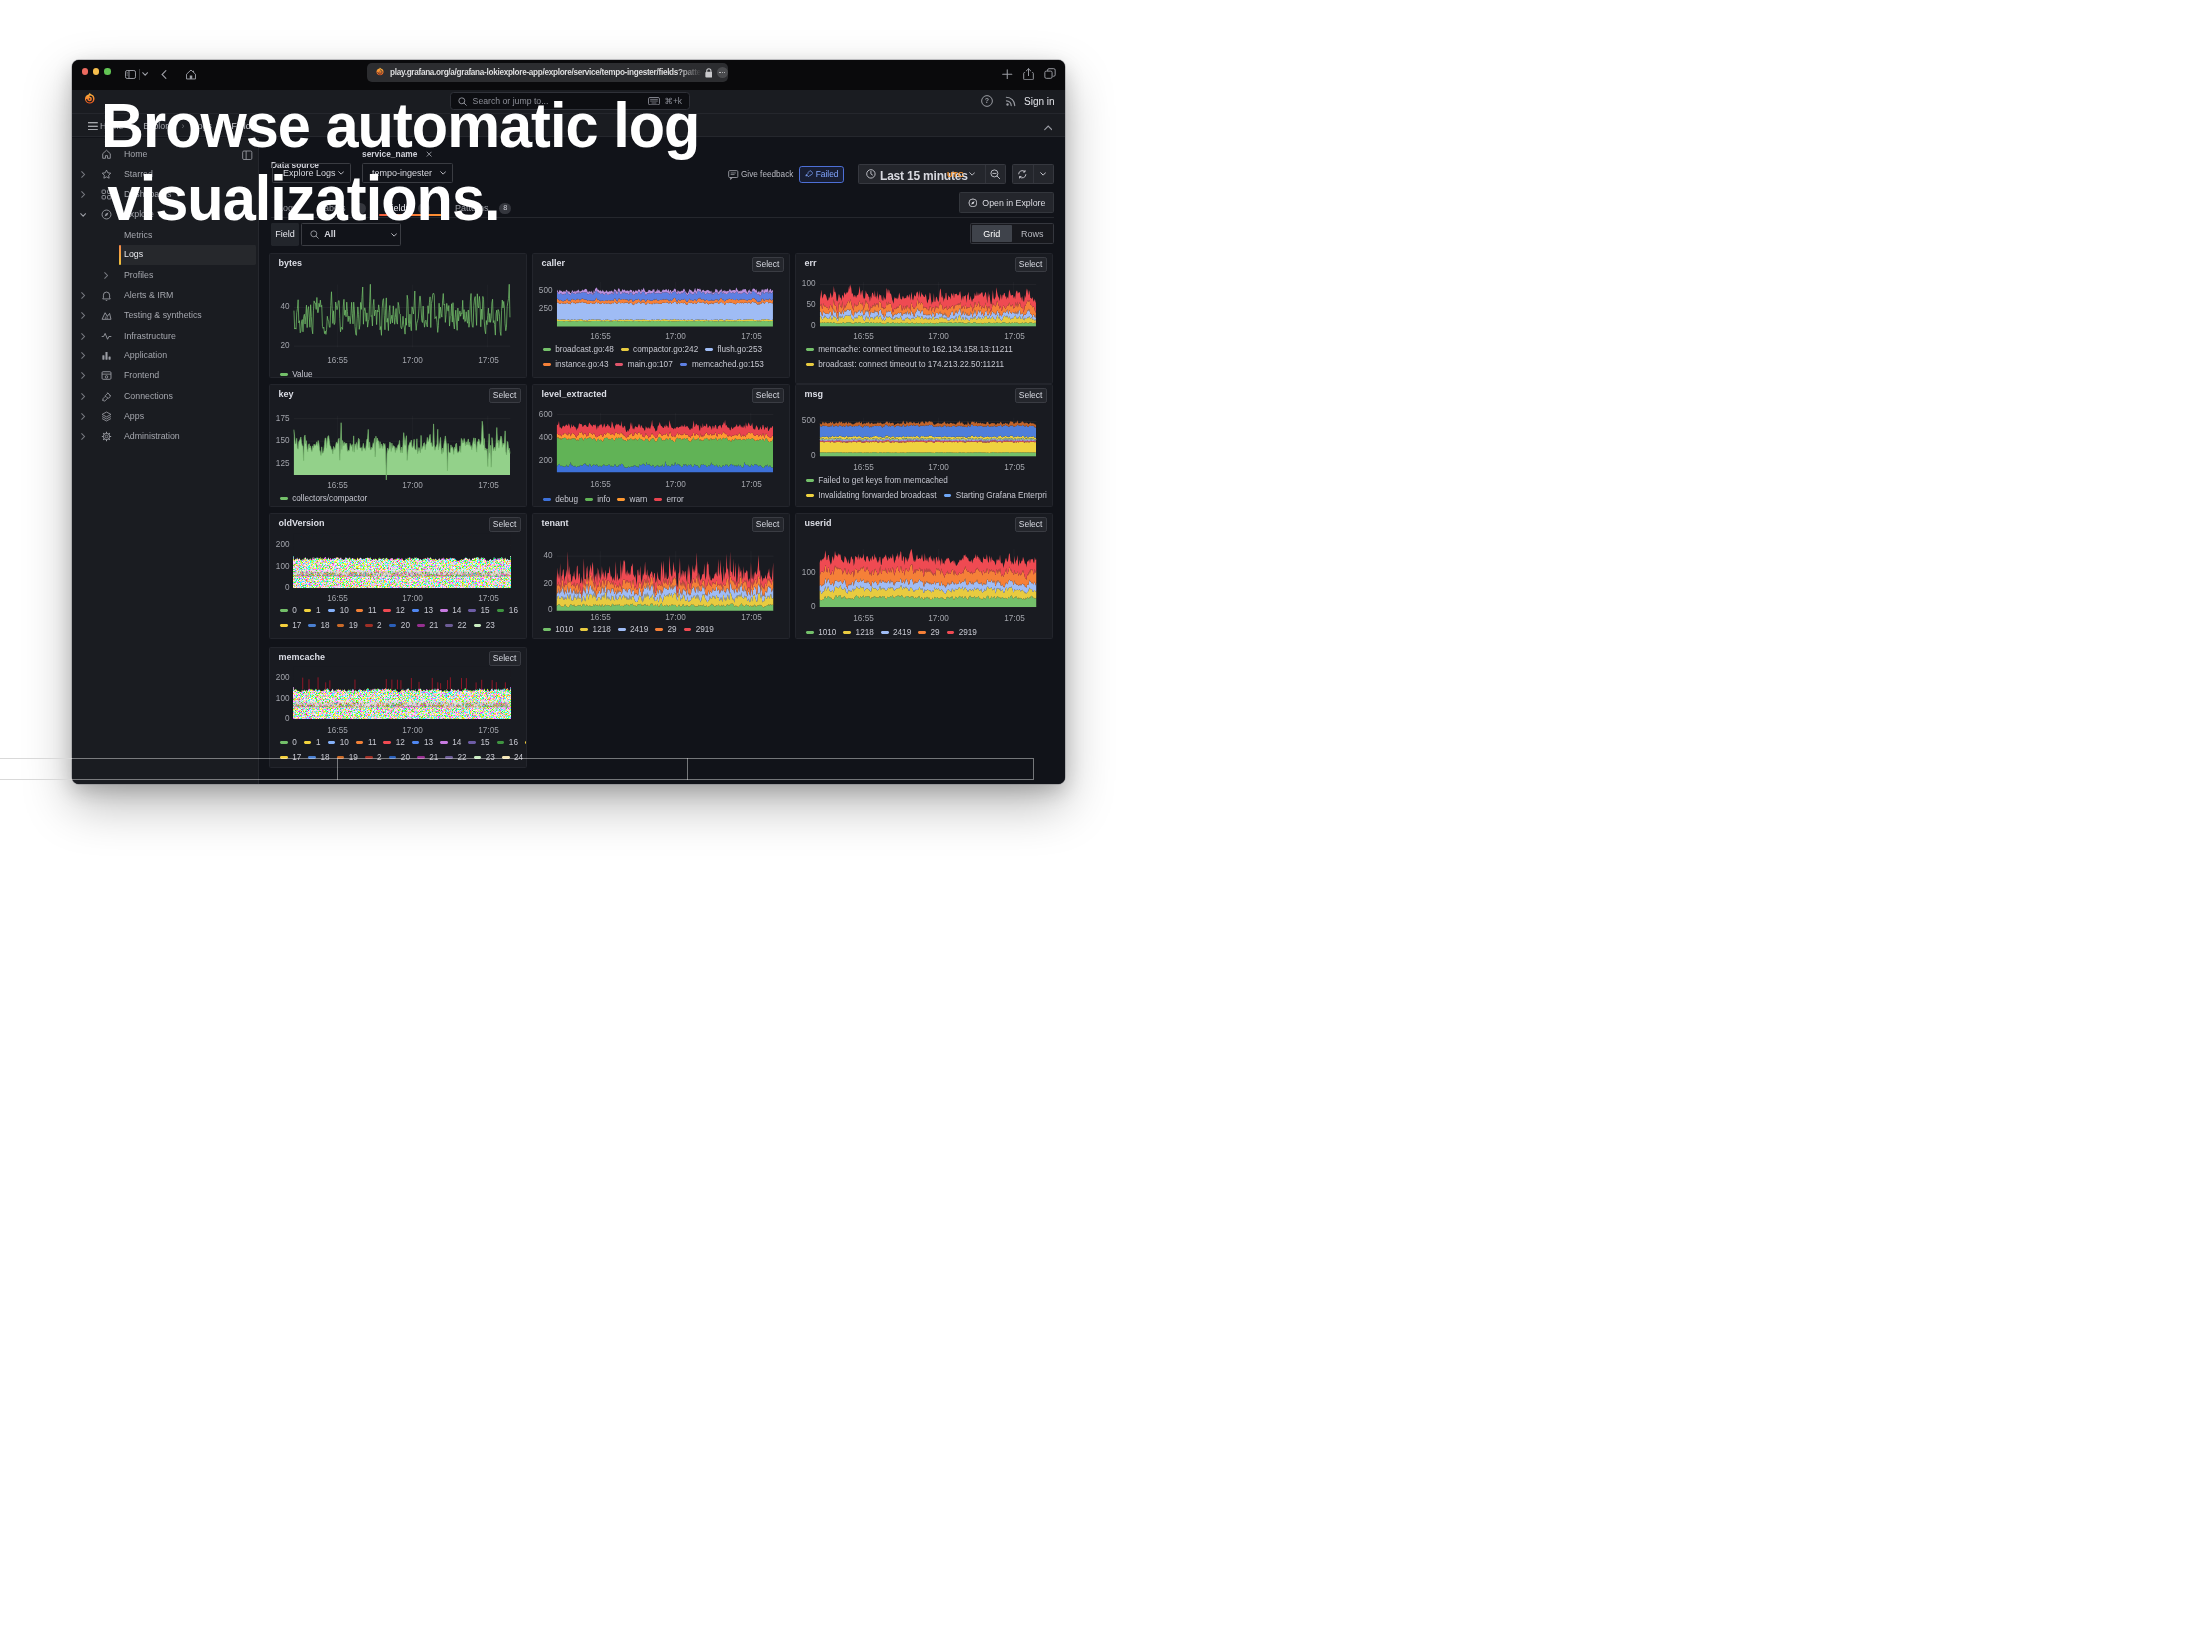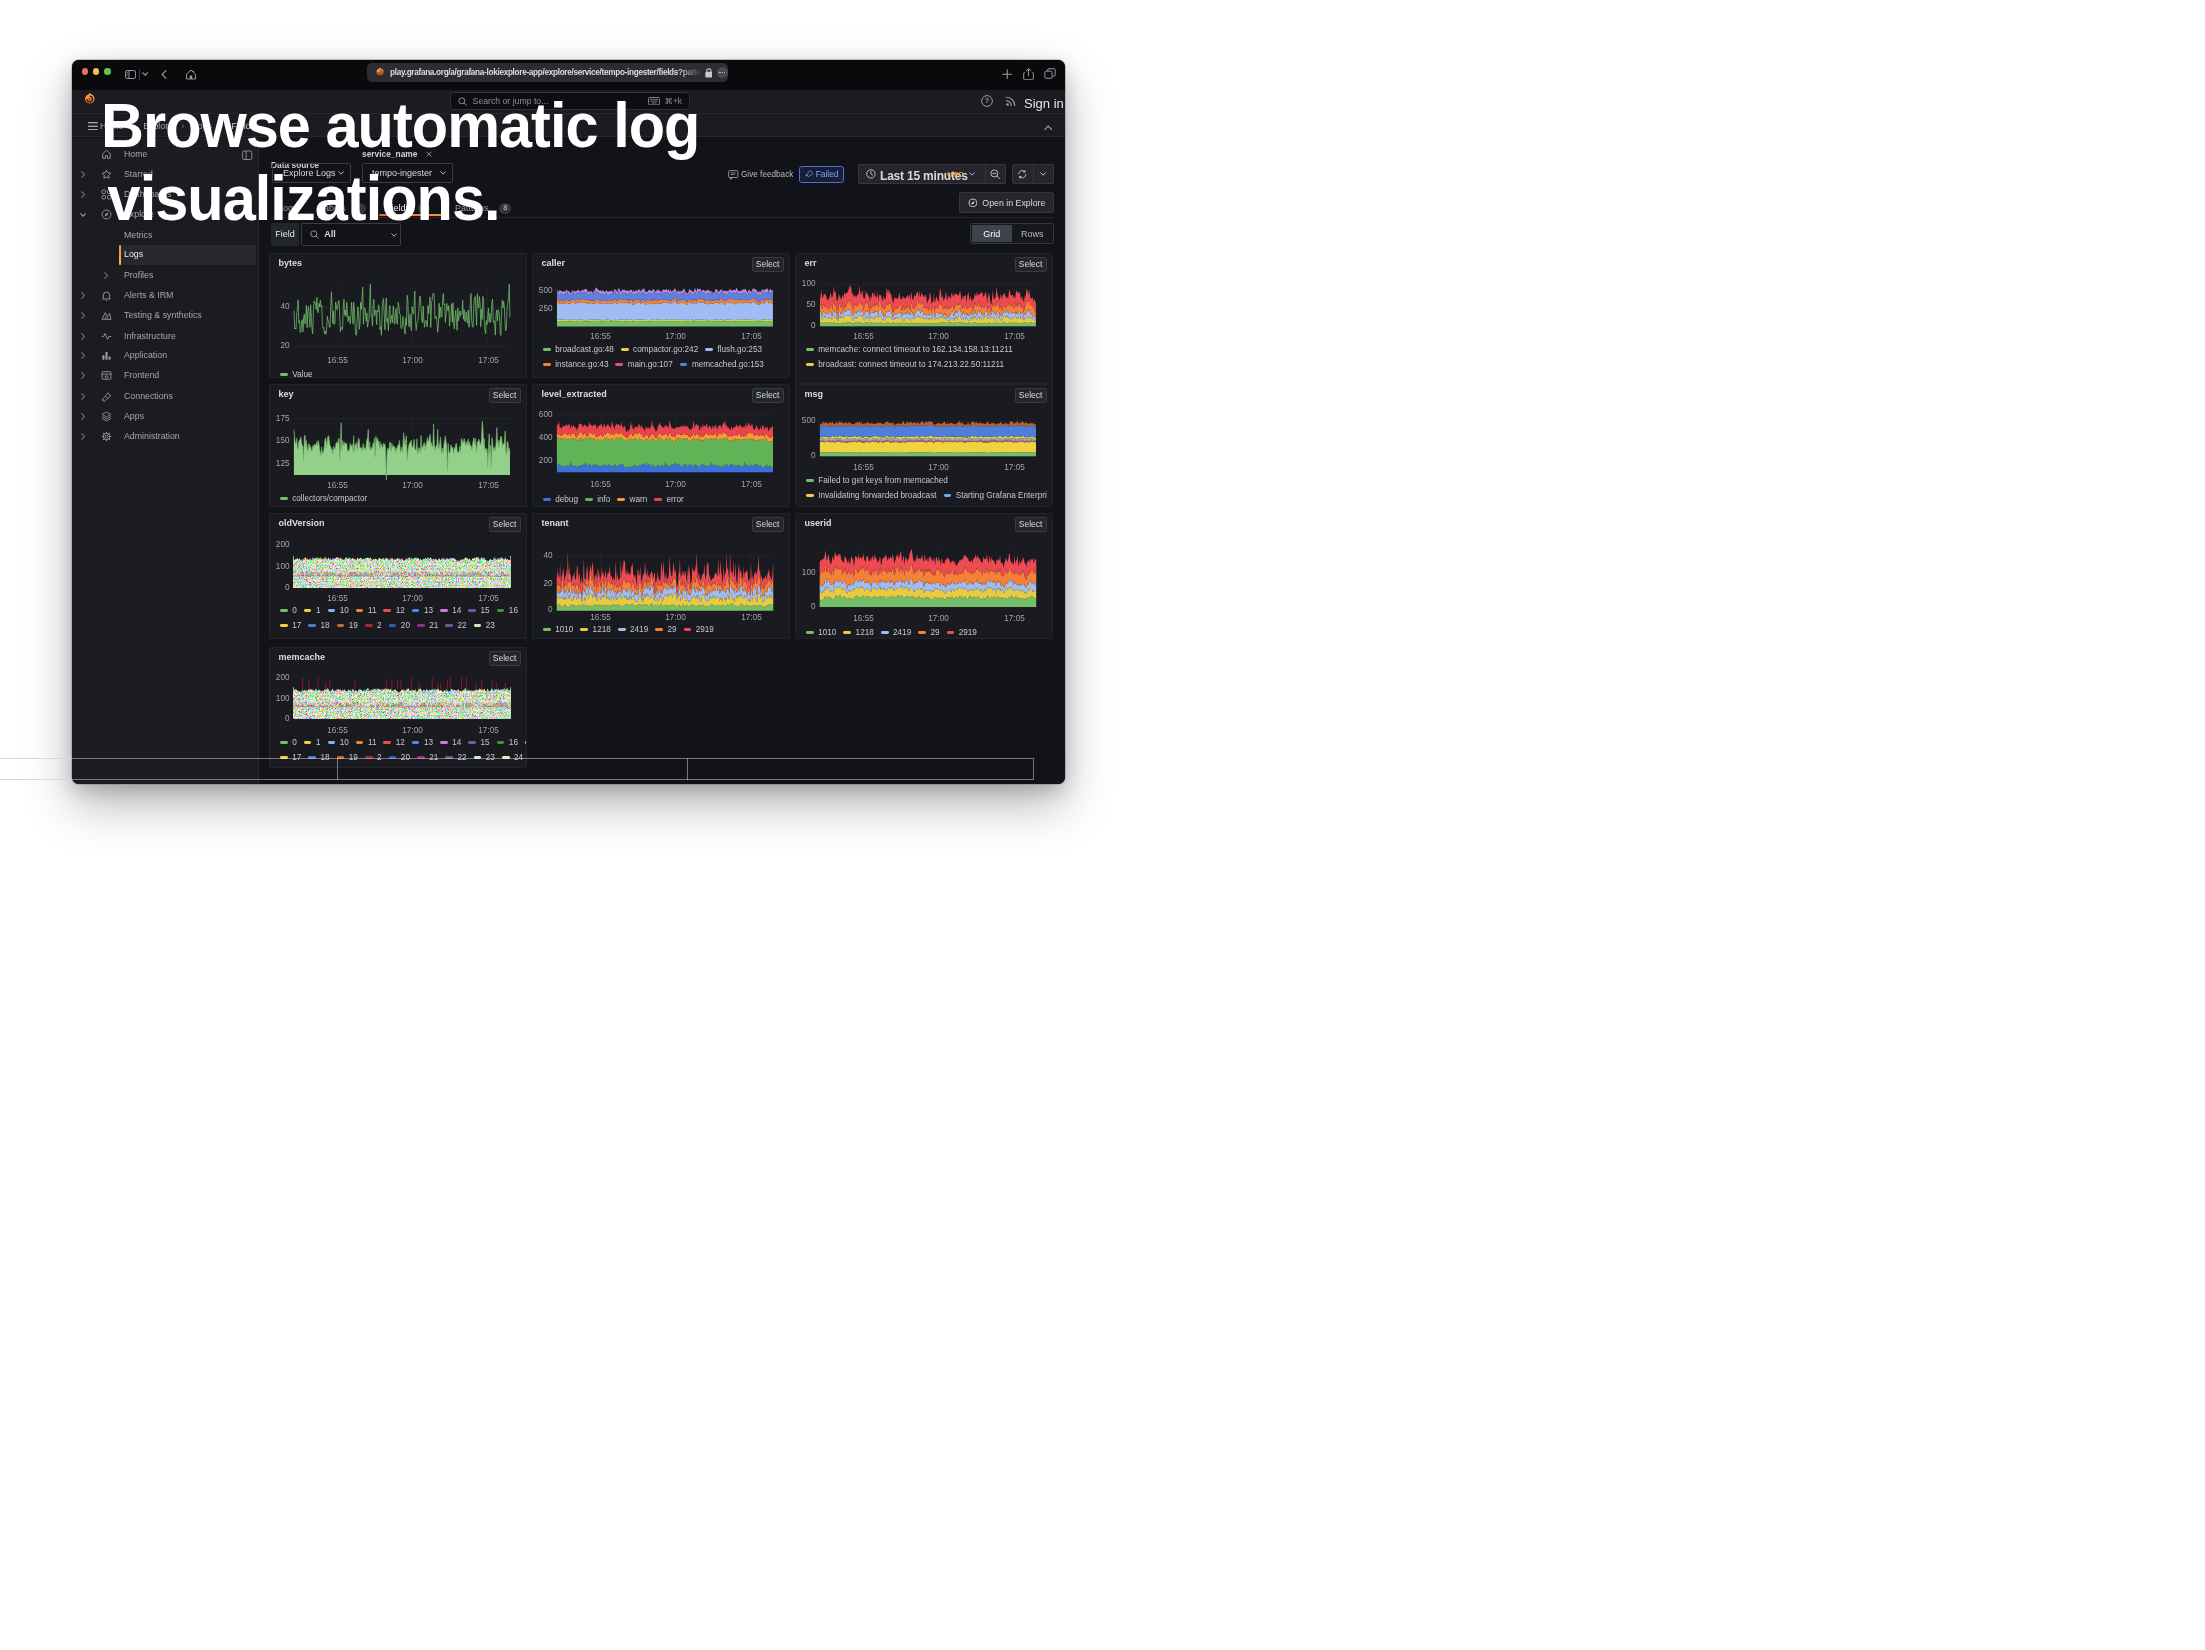--- a/index.html
+++ b/index.html
@@ -119,21 +119,21 @@
 <span style="font-size:8.4px;color:#8d8f98;margin:0 7px 0 4.2px">⌘+k</span>
 </div>
 <svg class="abs" style="left:909px;top:35px" width="12" height="12" viewBox="0 0 17 17">
 <circle cx="8.5" cy="8.5" r="7.6" fill="none" stroke="#9b9da4" stroke-width="1.4"></circle>
 <text x="8.5" y="12" text-anchor="middle" font-size="10" font-weight="bold" fill="#9b9da4" font-family="Liberation Sans">?</text>
     </svg>
 <svg class="abs" style="left:933px;top:35px" width="12" height="12" viewBox="0 0 17 17">
 <circle cx="3.6" cy="13.4" r="1.7" fill="#9b9da4"></circle>
 <path d="M2 8.2A6.8 6.8 0 018.8 15M2 3.2A11.8 11.8 0 0113.8 15" fill="none" stroke="#9b9da4" stroke-width="1.7" stroke-linecap="round"></path>
     </svg>
-<div class="abs" style="left:952px;top:36px;font-size:13px;color:#e4e5ea">Sign in</div>
+<div class="abs" style="left:952px;top:36px;font-size:10px;color:#e4e5ea">Sign in</div>
 <div id="gcrumbs"></div>
 <svg class="abs" style="left:16.4px;top:62px;z-index:5" width="9.8" height="8.4" viewBox="0 0 14 12">
 <line x1="0" y1="1" x2="14" y2="1" stroke="#d5d6db" stroke-width="1.6"></line>
 <line x1="0" y1="6" x2="14" y2="6" stroke="#d5d6db" stroke-width="1.6"></line>
 <line x1="0" y1="11" x2="14" y2="11" stroke="#d5d6db" stroke-width="1.6"></line>
     </svg>
 <div class="abs" style="left:28px;top:61px;z-index:5;display:flex;gap:8.4px;font-size:8.8px;color:#a6a8af;align-items:center;height:9.8px">
 <span>Home</span>
       <span style="color:#6e7076">›</span>
 <span>Explore</span>

